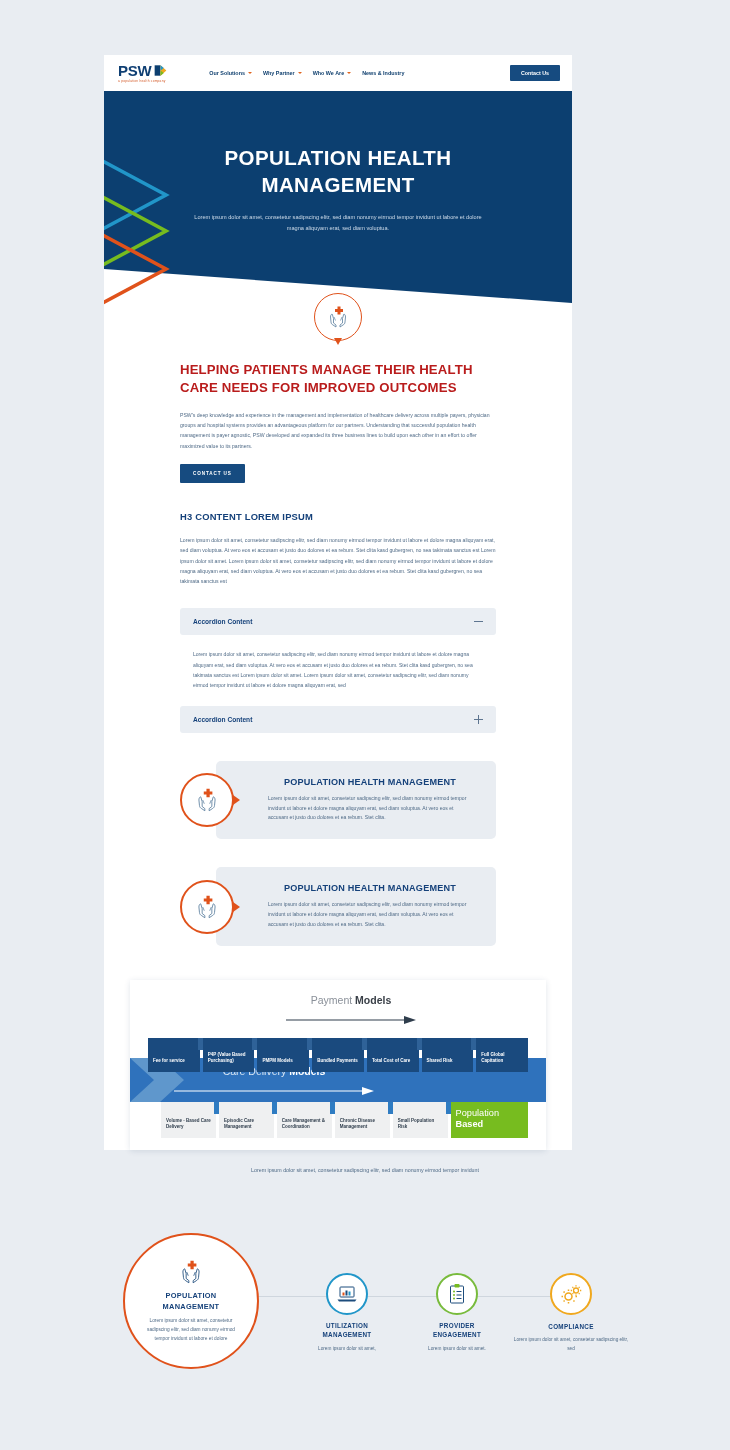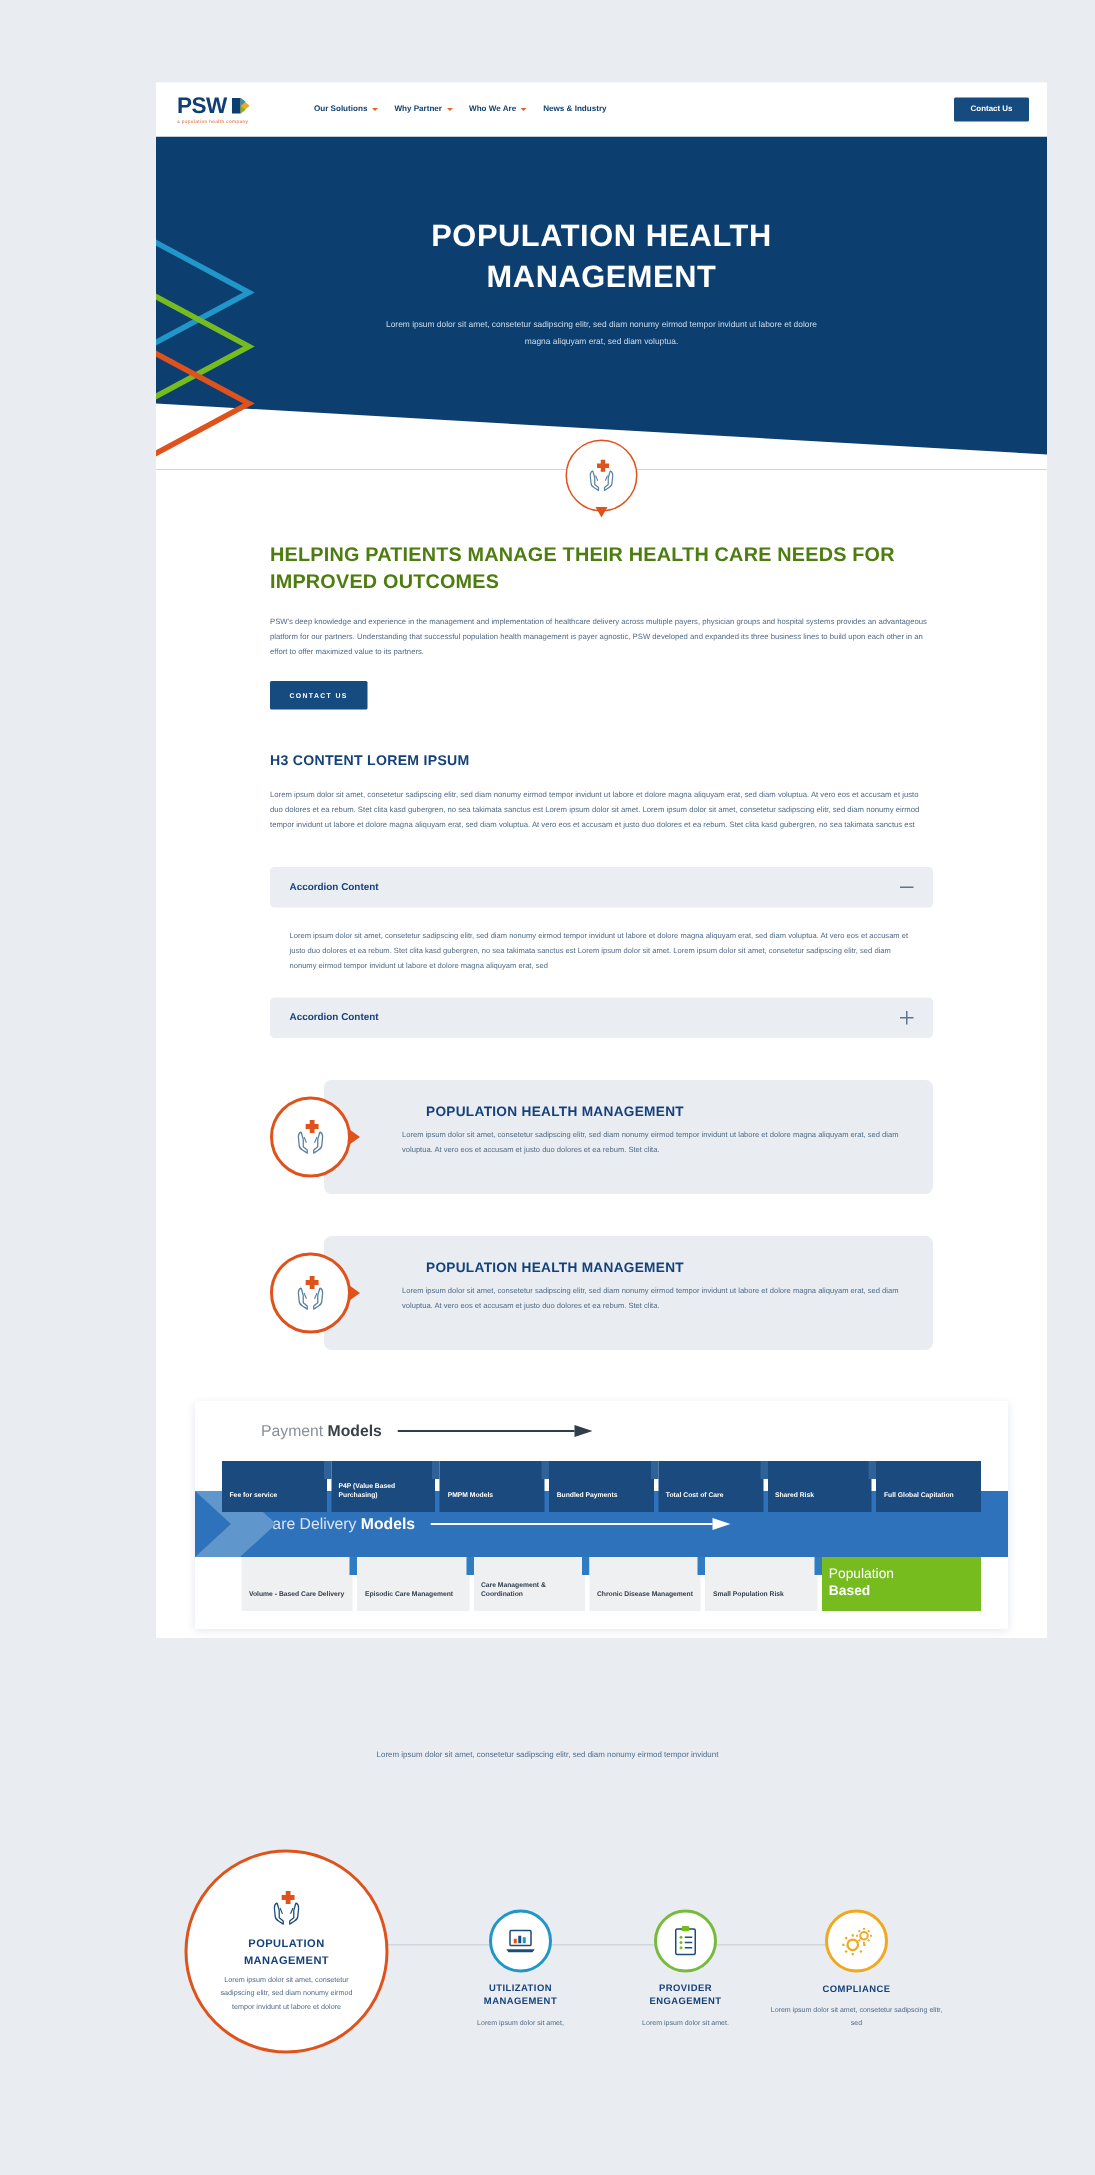--- a/index.html
+++ b/index.html
@@ -10,21 +10,21 @@
     overflow: hidden;
   }
   #page {
     position: relative;
     width: 730px; height: 1450px;
     background: #e9edf2;
   }
   .site {
     position: absolute;
     left: 104px; top: 55px;
-    width: 594px; height: 1310px;
+    width: 468px; height: 1310px;
     background: #ffffff;
     overflow: hidden;
   }
 
   
   .header {
     position: relative; z-index: 30;
     height: 36px;
     background: #ffffff;
     display: flex; align-items: center;
@@ -100,21 +100,21 @@
   .badge-pin {
     position: absolute; left: 50%; top: 45px; transform: translateX(-50%);
     width: 0; height: 0;
     border-left: 4px solid transparent; border-right: 4px solid transparent;
     border-top: 7px solid #e0521b;
   }
 
   
   .body-wrap { padding: 48px 76px 0 76px; background: #fff; position: relative; z-index: 5; }
   .h2 {
-    color: #4d7c0f; font-size: 13.2px; font-weight: bold;
+    color: #b91c1c; font-size: 13.2px; font-weight: bold;
     line-height: 1.35; letter-spacing: 0.15px;
   }
   .para {
     color: #4f6a86; font-size: 5.15px; line-height: 2.0;
     margin-top: 13px;
   }
   .btn-contact {
     display: inline-block; margin-top: 13px;
     background: #164b80; color: #fff;
     font-size: 4.6px; font-weight: 700; letter-spacing: 0.9px;
@@ -181,21 +181,21 @@
     margin: 34px -76px 0 -76px;
     padding: 0 0 0 0;
     position: relative;
   }
   .diagram-card {
     margin: 0 26px;
     background: #fff;
     box-shadow: 0 1px 6px rgba(20,50,90,0.12);
     padding: 14px 18px 12px 18px;
   }
-  .dg-row-label { display: flex; align-items: center; gap: 10px; }
+  .dg-row-label { display: flex; align-items: center; gap: 10px; flex-direction: column; }
   .dg-label {
     font-size: 10.5px; color: #8a9099; font-weight: 300; white-space: nowrap;
   }
   .dg-label b { color: #3a4048; font-weight: bold; }
   .dg-arrow { flex: 0 0 auto; }
   .dg-boxes { display: flex; gap: 3px; position: relative; z-index: 3; }
   .dgbox {
     flex: 1 1 0; position: relative;
     padding: 6px 5px 7px 5px;
     font-size: 4.5px; font-weight: bold; line-height: 1.45;

